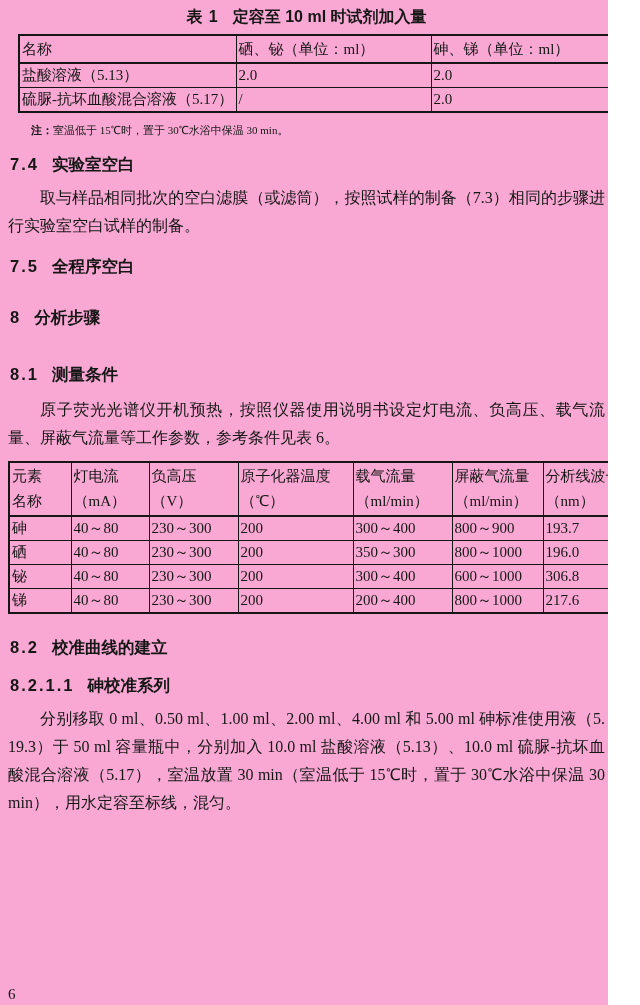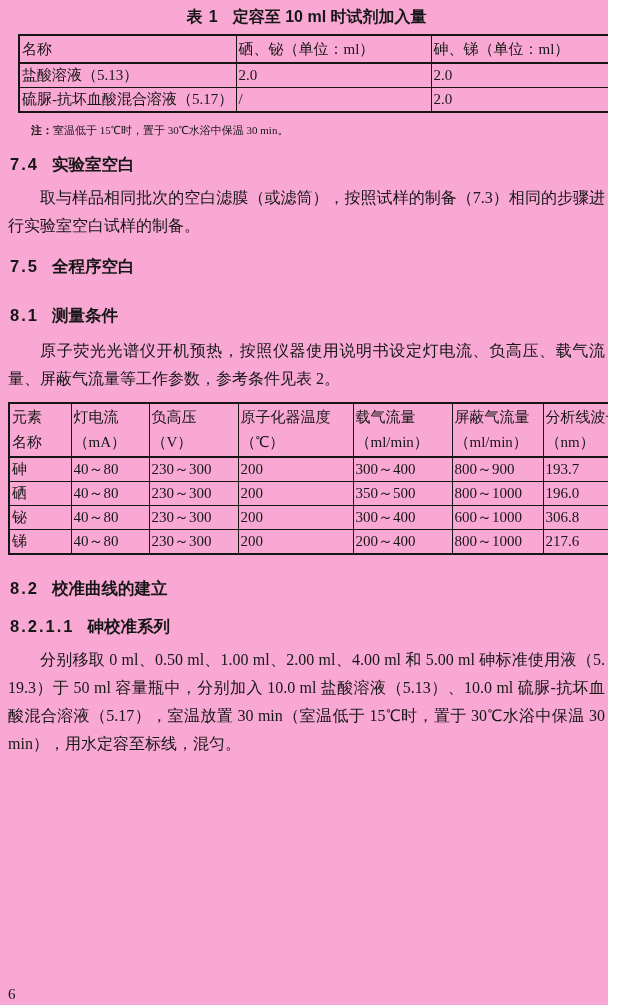--- a/index.html
+++ b/index.html
@@ -64,21 +64,21 @@
     font-family: "Liberation Sans", sans-serif;
     font-weight: bold;
     font-size: 16.5px;
     line-height: 19px;
     margin-left: 2px;
   }
   .heading .h-num { letter-spacing: 2px; margin-right: 13px; }
   #s74 { margin-top: 16px; }
   #s75 { margin-top: 17px; }
   #s8  { margin-top: 32px; }
-  #s81 { margin-top: 30px; }
+  #s81 { margin-top: 38px; }
   #s82 { margin-top: 24px; }
   #s821 { margin-top: 20px; }
   #s8211 { margin-top: 19px; }
 
   
   .para {
     margin: 10px 0 0 0;
     font-size: 16px;
     line-height: 28px;
     text-align: justify;
@@ -138,25 +138,28 @@
 
   <div class="heading" id="s74">
     <span class="h-num">7.4</span><span>实验室空白</span>
   </div>
   <p class="para" id="p74">取与样品相同批次的空白滤膜（或滤筒），按照试样的制备（7.3）相同的步骤进行实验室空白试样的制备。</p>
 
   <div class="heading" id="s75">
     <span class="h-num">7.5</span><span>全程序空白</span>
   </div>
 
+  <div class="heading" id="s8">
+    <span class="h-num">8</span><span>分析步骤</span>
+  </div>
 
   <div class="heading" id="s81">
     <span class="h-num">8.1</span><span>测量条件</span>
   </div>
-  <p class="para" id="p81">原子荧光光谱仪开机预热，按照仪器使用说明书设定灯电流、负高压、载气流量、屏蔽气流量等工作参数，参考条件见表 2。</p>
+  <p class="para" id="p81">原子荧光光谱仪开机预热，按照仪器使用说明书设定灯电流、负高压、载气流量、屏蔽气流量等工作参数，参考条件见表 6。</p>
 
 
   <table id="table2">
     <colgroup>
       <col style="width:62px">
         <col style="width:78px">
         <col style="width:89px">
         <col style="width:115px">
         <col style="width:99px">
         <col style="width:91px">
@@ -202,21 +205,21 @@
         <td>200</td>
         <td>300～400</td>
         <td>800～900</td>
         <td>193.7</td>
       </tr>
       <tr>
         <td>硒</td>
         <td>40～80</td>
         <td>230～300</td>
         <td>200</td>
-        <td>350～500</td>
+        <td>350～300</td>
         <td>800～1000</td>
         <td>196.0</td>
       </tr>
       <tr>
         <td>铋</td>
         <td>40～80</td>
         <td>230～300</td>
         <td>200</td>
         <td>300～400</td>
         <td>600～1000</td>

